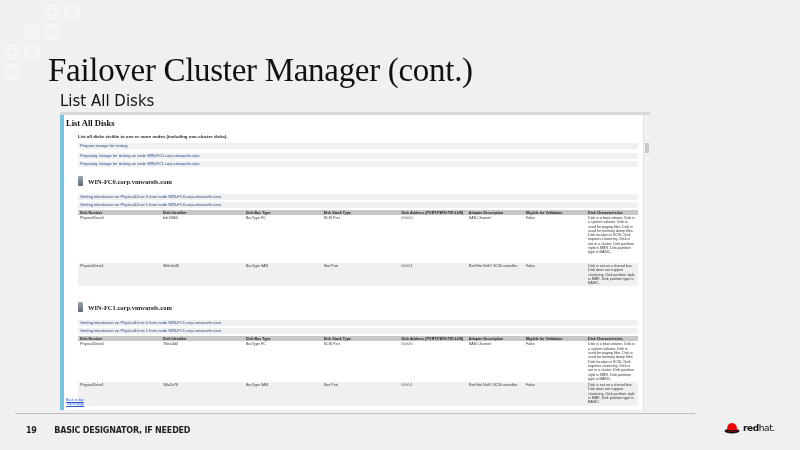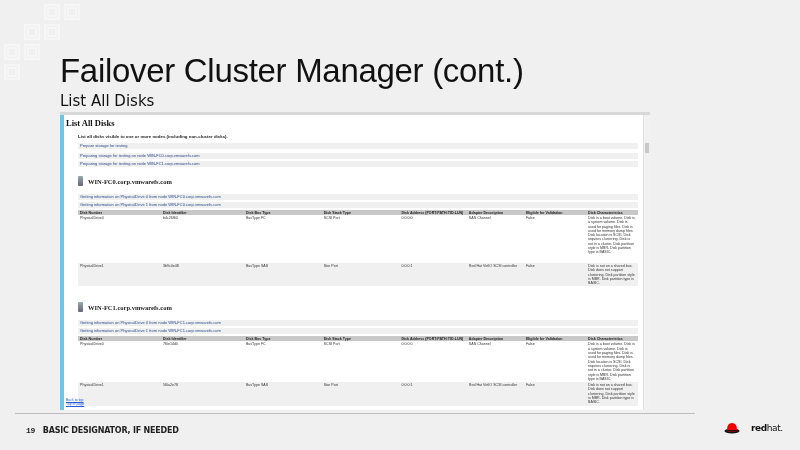--- a/index.html
+++ b/index.html
@@ -1,19 +1,19 @@
 <!DOCTYPE html>
 <html><head>
 <meta charset="utf-8">
 <style>
   * { box-sizing: border-box; margin: 0; padding: 0; }
   html, body { width: 800px; height: 450px; overflow: hidden; }
   body { background: #f0f0f0; font-family: "Liberation Sans", sans-serif; position: relative; }
   .pattern { position: absolute; left: 0; top: 0; width: 110px; height: 110px; opacity: 0.55; }
-  .slide-title { position: absolute; left: 60px; top: 52px; font-size: 33px; color: #111; font-family: Liberation Sans, sans-serif; letter-spacing: -0.3px; }
+  .slide-title { position: absolute; left: 48px; top: 52px; font-size: 33px; color: #111; font-family: Liberation Serif, serif; letter-spacing: -0.3px; }
   .slide-subtitle { position: absolute; left: 60px; top: 92px; font-size: 15px; color: #111; font-family: "DejaVu Sans", sans-serif; }
   .shot { position: absolute; left: 60px; top: 112px; width: 590px; height: 298px; background: #fff; border-top: 3px solid #d8d8d8; overflow: hidden; }
   .shot .leftbar { position: absolute; left: 0; top: 0; width: 4px; height: 100%; background: #74c3e2; }
   .shot .vscroll { position: absolute; right: 0; top: 0; width: 7px; height: 100%; background: #f1f1f1; border-left: 1px solid #e0e0e0; }
   .shot .vscroll .thumb { position: absolute; left: 1px; top: 28px; width: 4px; height: 10px; background: #c8c8c8; }
   .content { position: absolute; left: 4px; top: 0; right: 8px; bottom: 0; padding: 2px 4px 0 2px; font-family: "Liberation Sans", sans-serif; }
   .h1 { font-family: "Liberation Serif", serif; font-weight: bold; font-size: 8.5px; color: #111; margin: 1px 0 6px 0; }
   .intro { font-size: 4.4px; font-weight: bold; color: #222; margin: 0 0 4px 12px; }
   .msg { font-size: 4px; color: #2a4a8a; background: #f0f0f0; height: 6px; line-height: 6px; margin: 0 0 2px 12px; padding-left: 2px; }
   .msg + .msg { margin-top: 0; }
@@ -23,24 +23,24 @@
   .node .nm { font-family: "Liberation Serif", serif; font-size: 6.5px; font-weight: bold; color: #222; }
   table { border-collapse: collapse; width: calc(100% - 12px); margin: 0 0 0 12px; table-layout: fixed; }
   th { background: #c8c8c8; font-size: 3.6px; text-align: left; font-weight: bold; color: #222; height: 5px; padding: 0 2px; white-space: nowrap; overflow: hidden; }
   td { font-size: 3.6px; color: #333; vertical-align: top; padding: 1px 2px; overflow: hidden; }
   tr.r1 td { background: #fff; }
   tr.r2 td { background: #f0f0f0; }
   td.long { line-height: 4.3px; }
   .footer-link { position: absolute; left: 2px; bottom: 4px; font-size: 3.5px; color: #2a5bd7; line-height: 4px; text-decoration: underline; }
   .rule { position: absolute; left: 15px; right: 105px; top: 413px; height: 1px; background: #bdbdbd; }
   .footer { position: absolute; left: 26px; top: 426px; font-size: 8px; font-weight: bold; color: #222; font-family: "DejaVu Sans", sans-serif; letter-spacing: -0.2px; }
-  .footer .num { margin-right: 5px; font-family: Liberation Mono, monospace; }
+  .footer .num { margin-right: 15px; }
   .logo { position: absolute; left: 724px; top: 422px; display: flex; align-items: center; }
   .logo .hat { width: 16px; height: 12px; position: relative; }
-  .logo .word { font-family: "DejaVu Sans", sans-serif; font-size: 9px; color: #111; margin-left: 11px; letter-spacing: -0.4px; }
+  .logo .word { font-family: "DejaVu Sans", sans-serif; font-size: 9px; color: #111; margin-left: 3px; letter-spacing: -0.4px; }
   .logo .word b { font-weight: bold; }
 </style>
 </head>
 <body>
 
 <svg class="pattern" viewBox="0 0 110 110">
   <g fill="none" stroke="#ffffff" stroke-width="1.5">
     <rect x="45" y="5" width="14" height="14"></rect>
       <rect x="48" y="8" width="8" height="8"></rect>
     <rect x="65" y="5" width="14" height="14"></rect>

